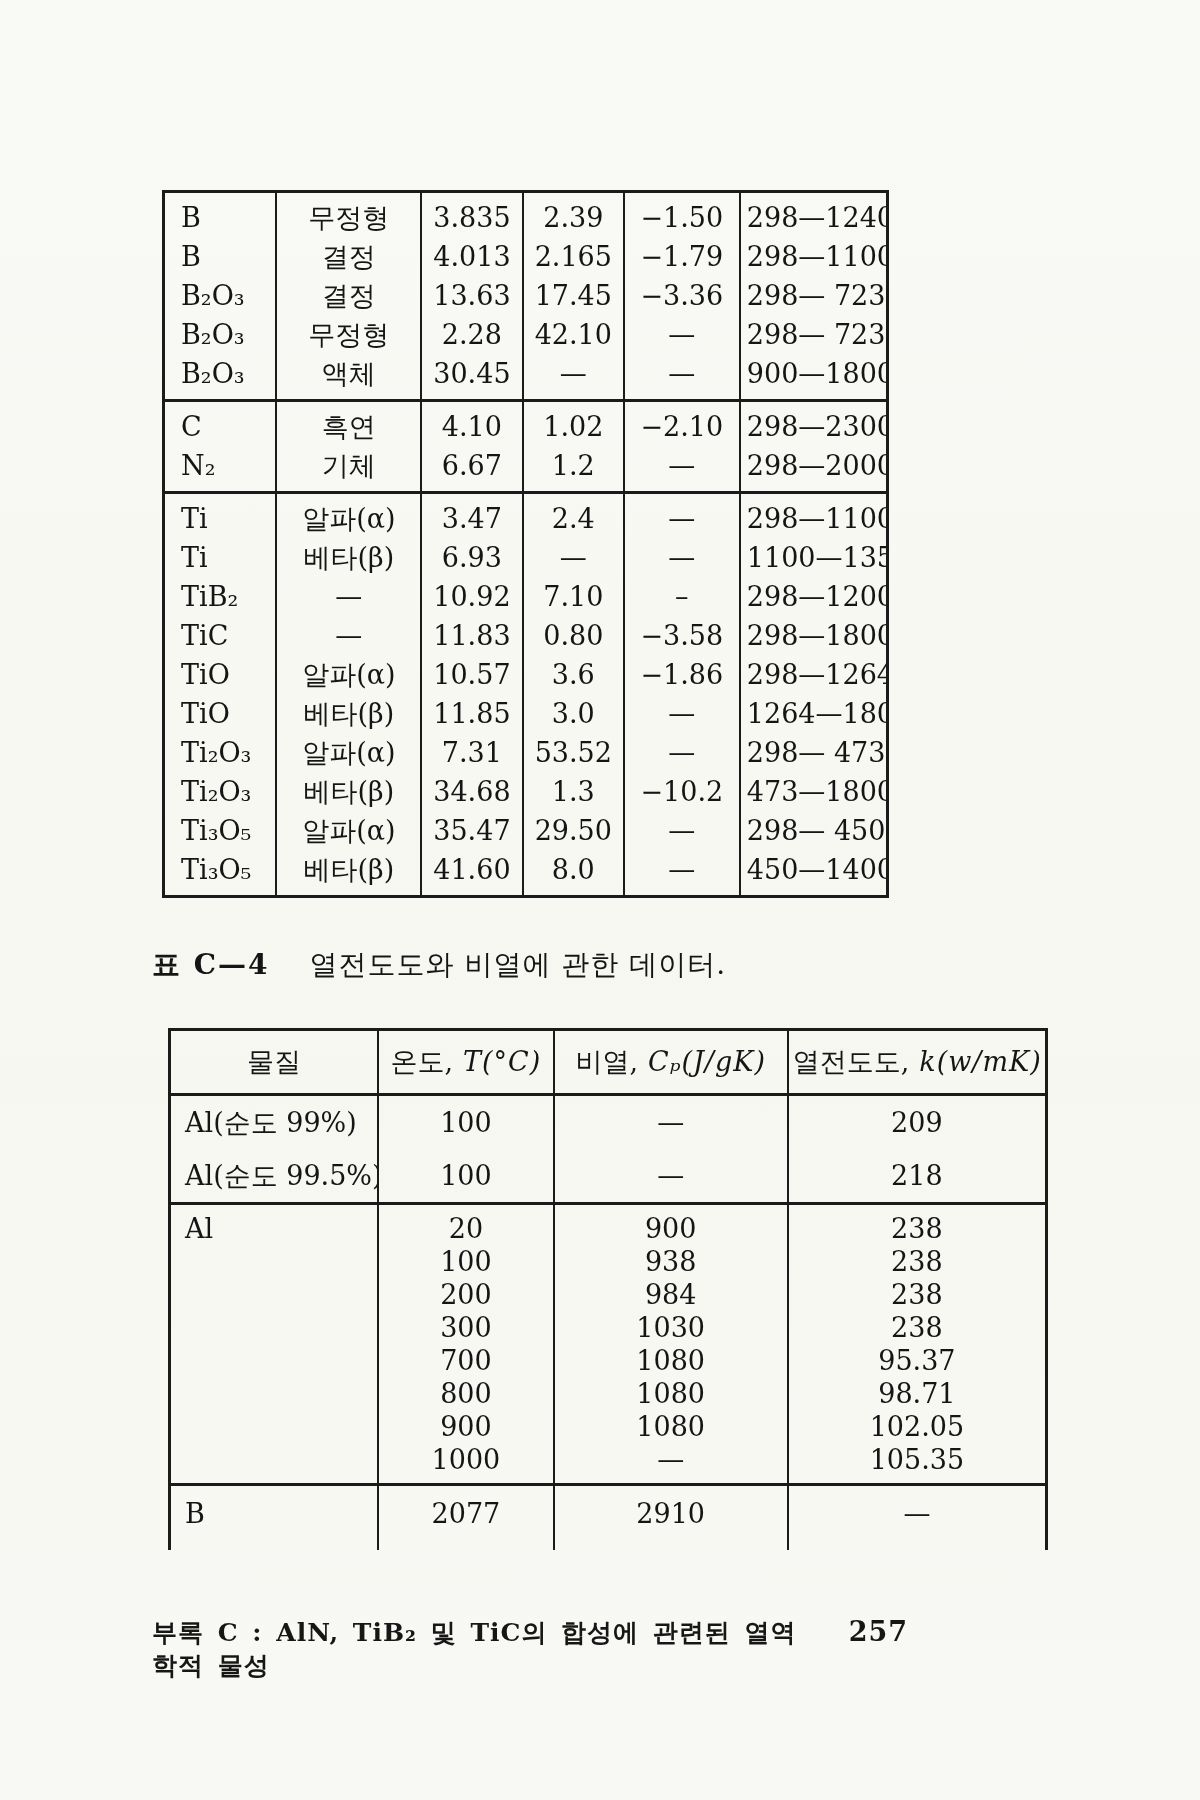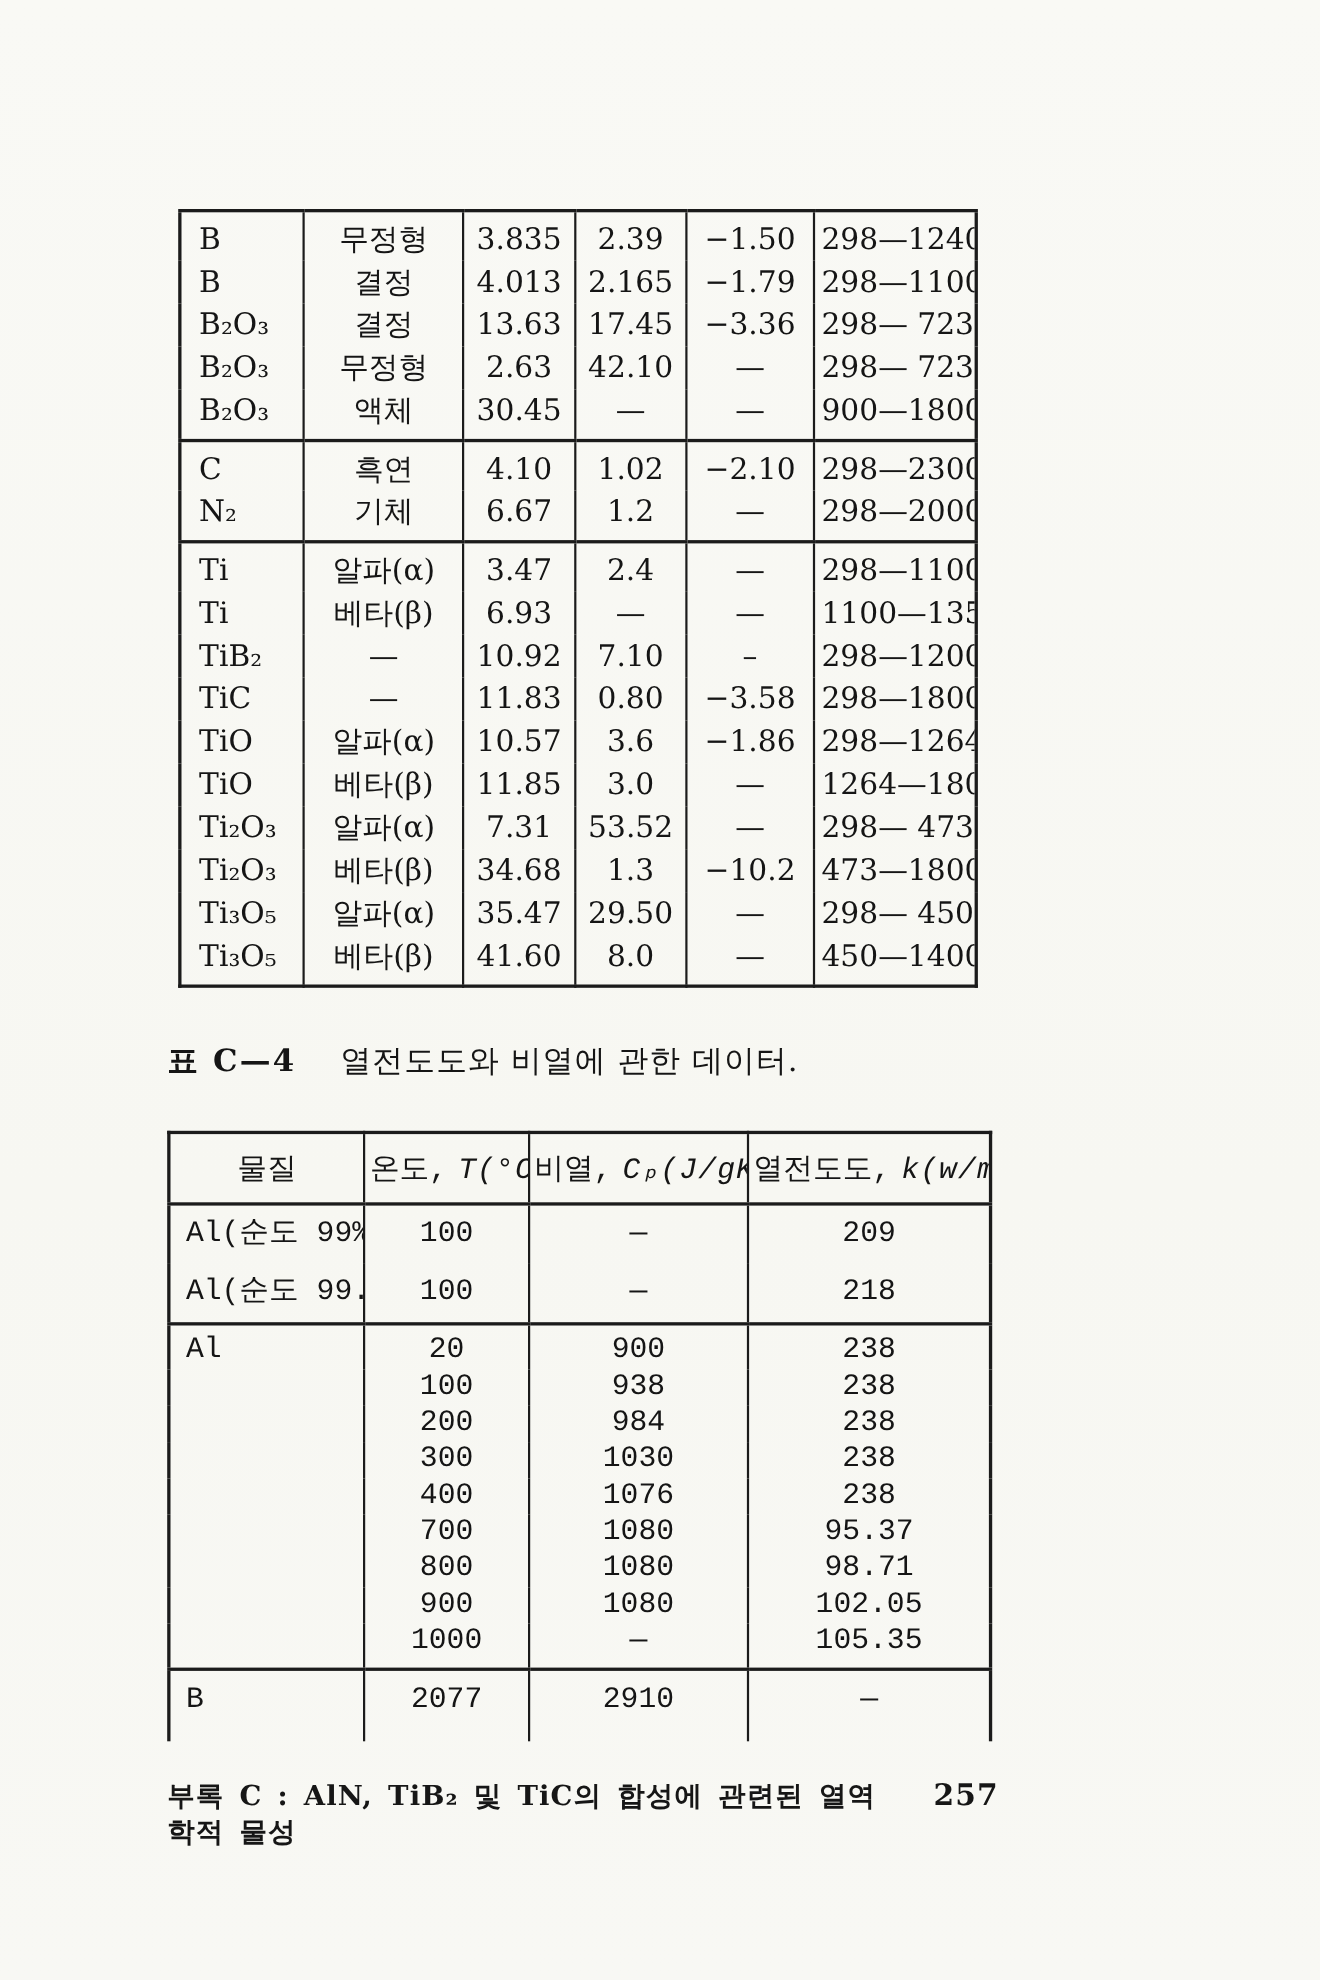--- a/index.html
+++ b/index.html
@@ -36,24 +36,23 @@
   #caption-c4 {
     position:absolute; left:152px; top:948px;
     font-size:28px; line-height:34px;
     display:flex; gap:40px; align-items:baseline;
     letter-spacing:1px;
   }
   #caption-c4 .cap-label { font-weight:bold; letter-spacing:2px; }
 
   
   #table2 {
-    position:absolute; left:152px; top:1028px; width:750px;
+    position:absolute; left:168px; top:1028px; width:880px;
     border:3px solid #1b1b1b;
     border-bottom:none; 
-    font-family:Liberation Mono, monospace;
   }
   #table2 th {
     border-left:2px solid #1b1b1b;
     border-bottom:3px solid #1b1b1b;
     font-size:27px; font-weight:normal;
     padding:13px 4px;
     text-align:center; white-space:pre;
   }
   #table2 th:first-child { border-left:none; }
   #table2 .sym { font-style:italic; margin-left:10px; letter-spacing:1px; }
@@ -115,21 +114,21 @@
           <td>B₂O₃</td>
           <td>결정</td>
           <td>13.63</td>
           <td>17.45</td>
           <td>−3.36</td>
           <td>298— 723</td>
         </tr>
         <tr>
           <td>B₂O₃</td>
           <td>무정형</td>
-          <td>2.63</td>
+          <td>2.28</td>
           <td>42.10</td>
           <td>—</td>
           <td>298— 723</td>
         </tr>
         <tr class="group-last">
           <td>B₂O₃</td>
           <td>액체</td>
           <td>30.45</td>
           <td>—</td>
           <td>—</td>
@@ -286,26 +285,20 @@
           <td>238</td>
         </tr>
         <tr>
           <td></td>
           <td>300</td>
           <td>1030</td>
           <td>238</td>
         </tr>
         <tr>
           <td></td>
-          <td>400</td>
-          <td>1076</td>
-          <td>238</td>
-        </tr>
-        <tr>
-          <td></td>
           <td>700</td>
           <td>1080</td>
           <td>95.37</td>
         </tr>
         <tr>
           <td></td>
           <td>800</td>
           <td>1080</td>
           <td>98.71</td>
         </tr>

